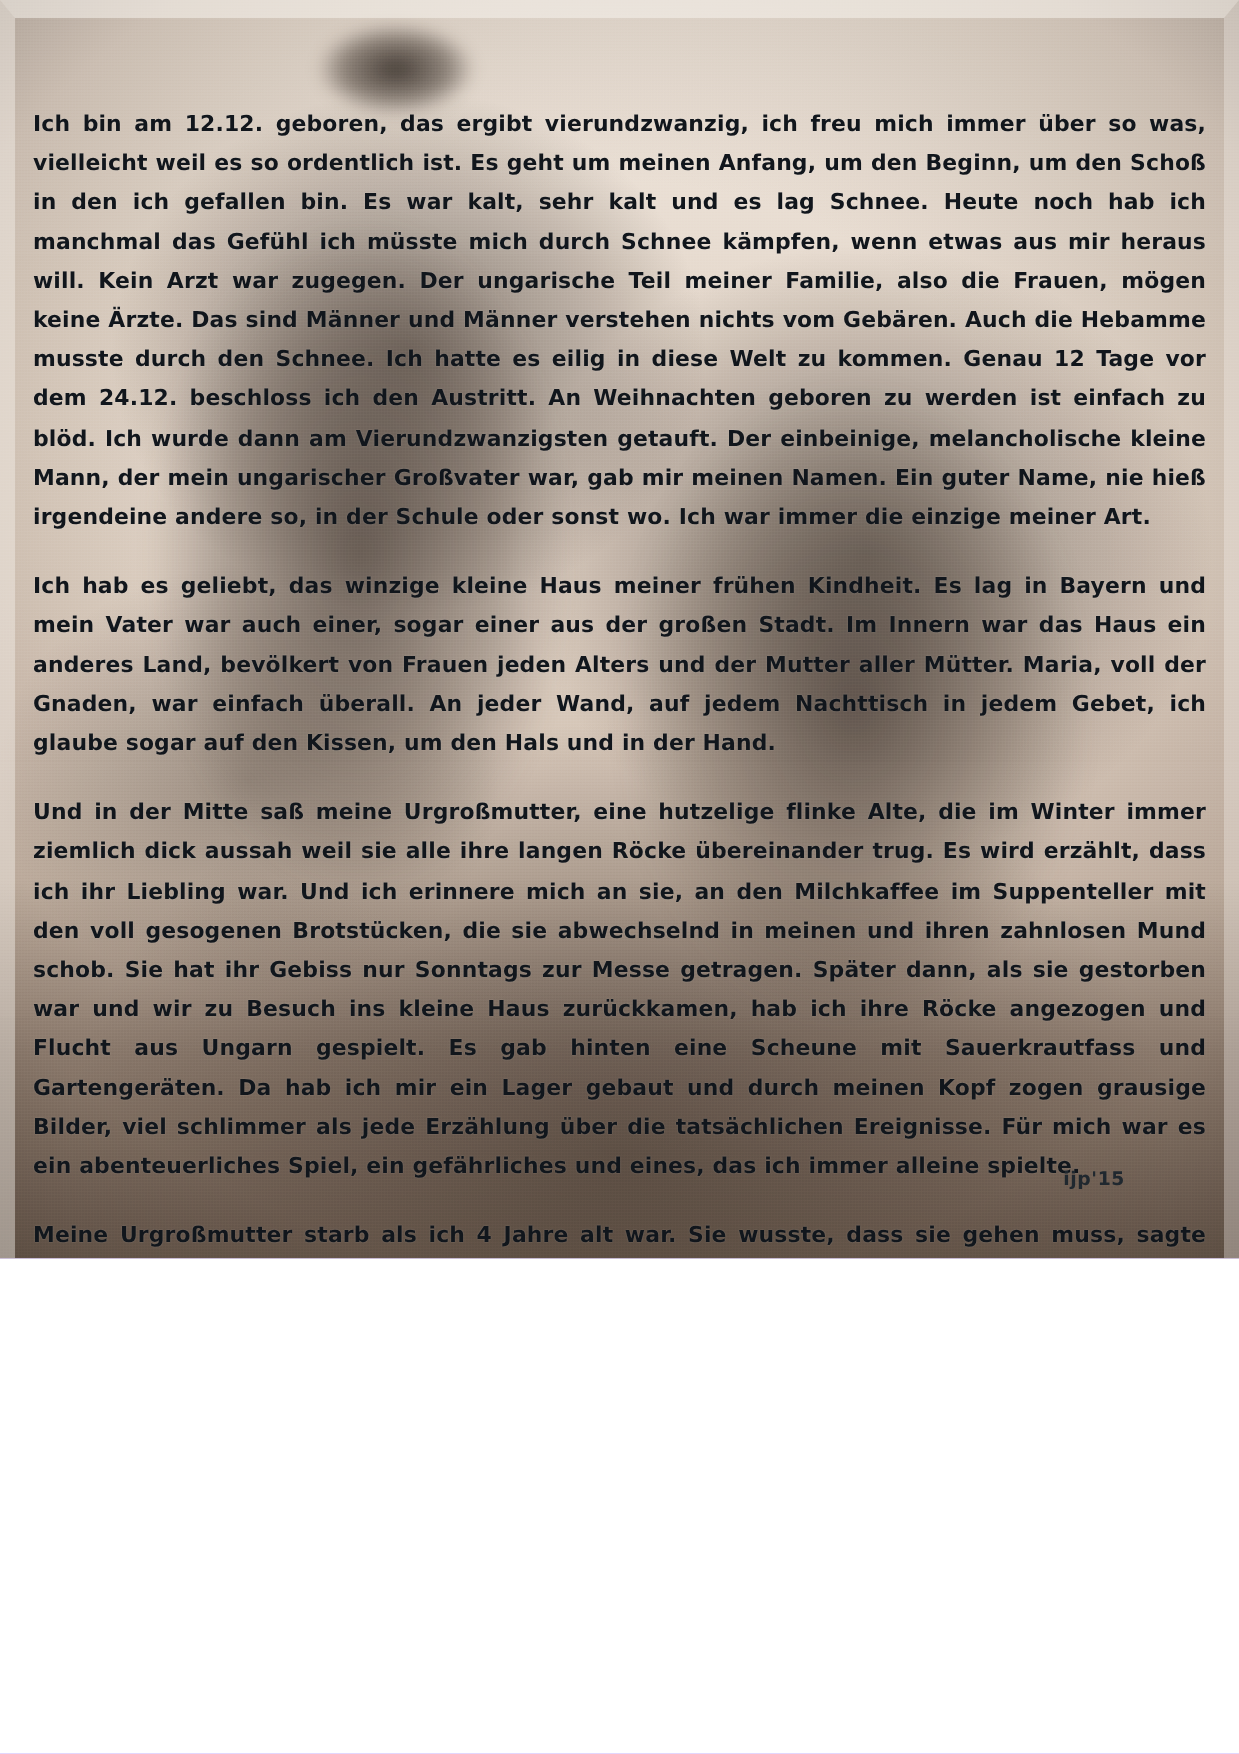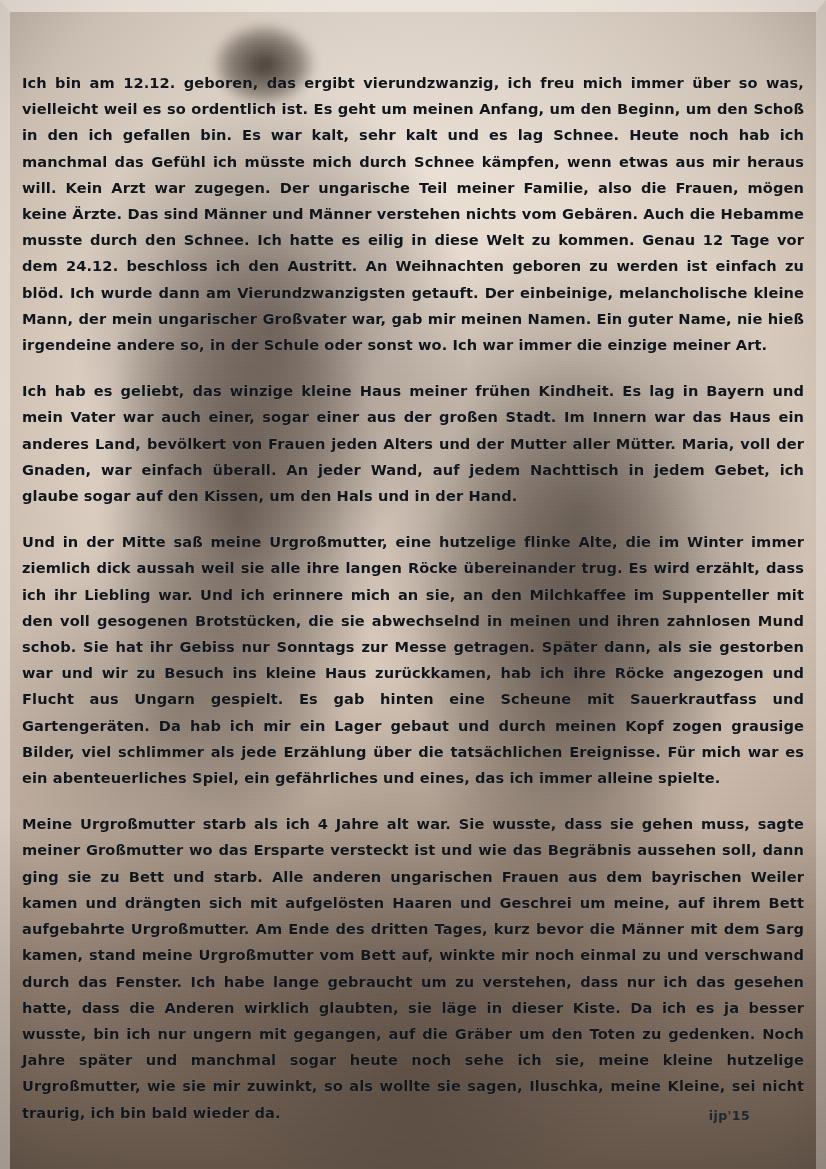--- a/index.html
+++ b/index.html
@@ -3,21 +3,21 @@
 <meta charset="utf-8">
 <style>
   html, body {
     margin: 0;
     padding: 0;
     background: #ffffff;
   }
   .page {
     position: relative;
     width: 826px;
-    height: 1169px;
+    height: 839px;
     overflow: hidden;
     background: #8b5cf6;
     font-family: "DejaVu Sans", sans-serif;
   }
 
   
   .bg-base {
     position: absolute;
     inset: 0;
     background:

